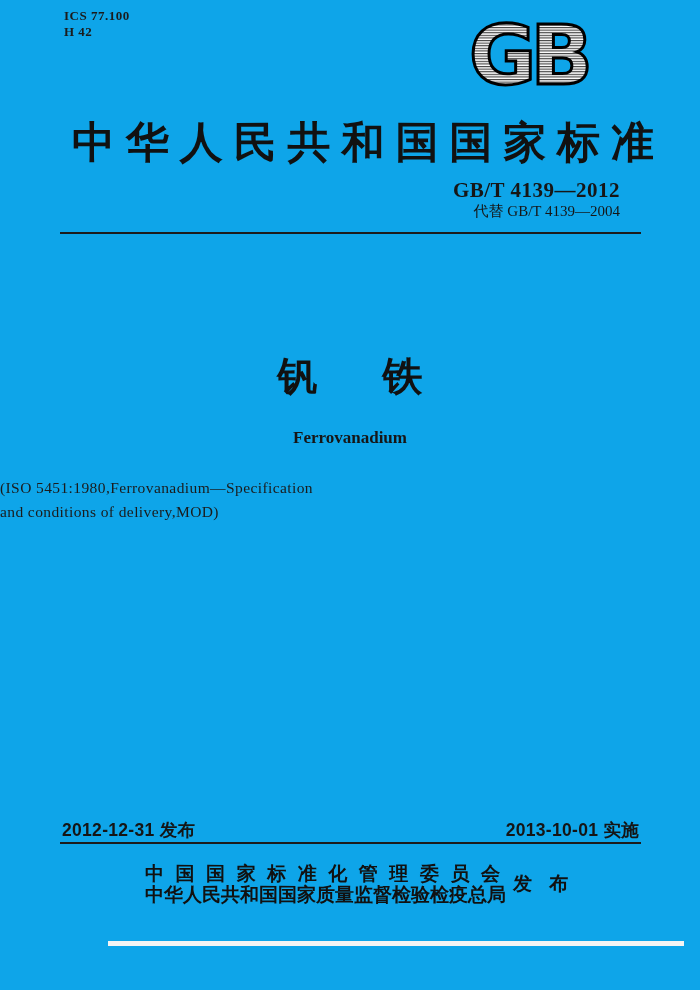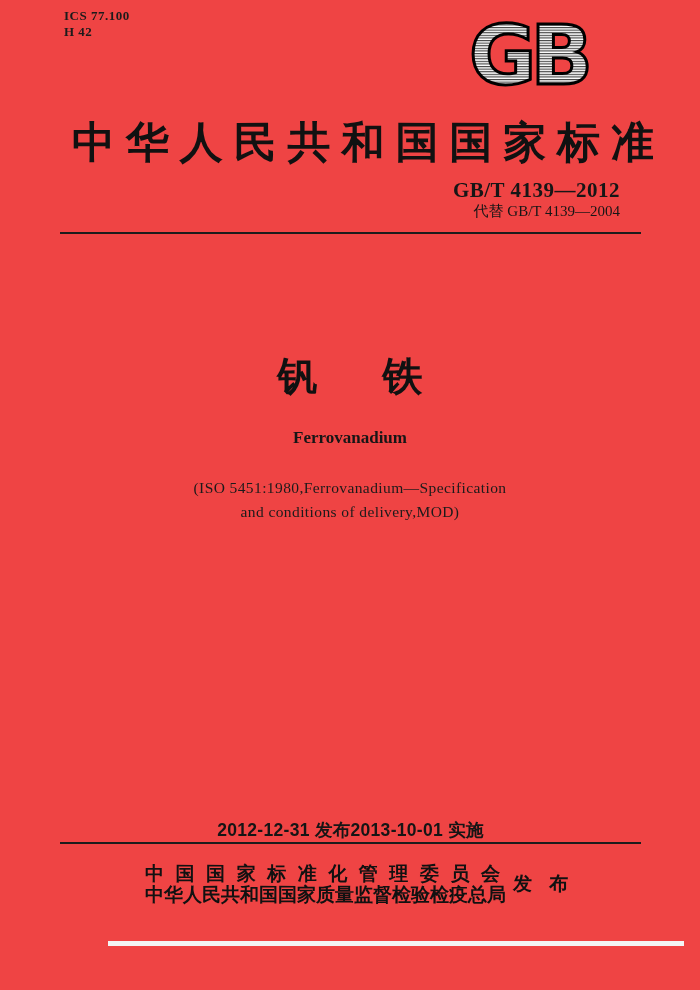--- a/index.html
+++ b/index.html
@@ -4,21 +4,21 @@
 <style>
   html, body {
     margin: 0;
     padding: 0;
     background: #ffffff;
   }
   .page {
     position: relative;
     width: 700px;
     height: 990px;
-    background: #ef4444;
+    background: #0ea5e9;
     color: #1a1a1a;
     overflow: hidden;
     font-family: "Liberation Sans", sans-serif;
   }
 
   
   .ics-block {
     position: absolute;
     left: 64px;
     top: 8px;
@@ -114,36 +114,35 @@
     font-size: 17px;
     color: #161616;
   }
 
   
   .iso-ref {
     position: absolute;
     left: 0;
     top: 476px;
     width: 700px;
-    text-align: center;
     font-family: "Liberation Serif", serif;
     font-size: 15.5px;
     line-height: 24px;
     color: #1b1b1b;
     letter-spacing: 0.4px;
   }
 
   
   .date-row {
     position: absolute;
     left: 62px;
     top: 818px;
     width: 577px;
     display: flex;
-    justify-content: center;
+    justify-content: space-between;
     font-size: 17.5px;
     font-weight: bold;
     color: #151515;
     letter-spacing: 0.3px;
   }
 
   
   .issuer-row {
     position: absolute;
     left: 145px;

